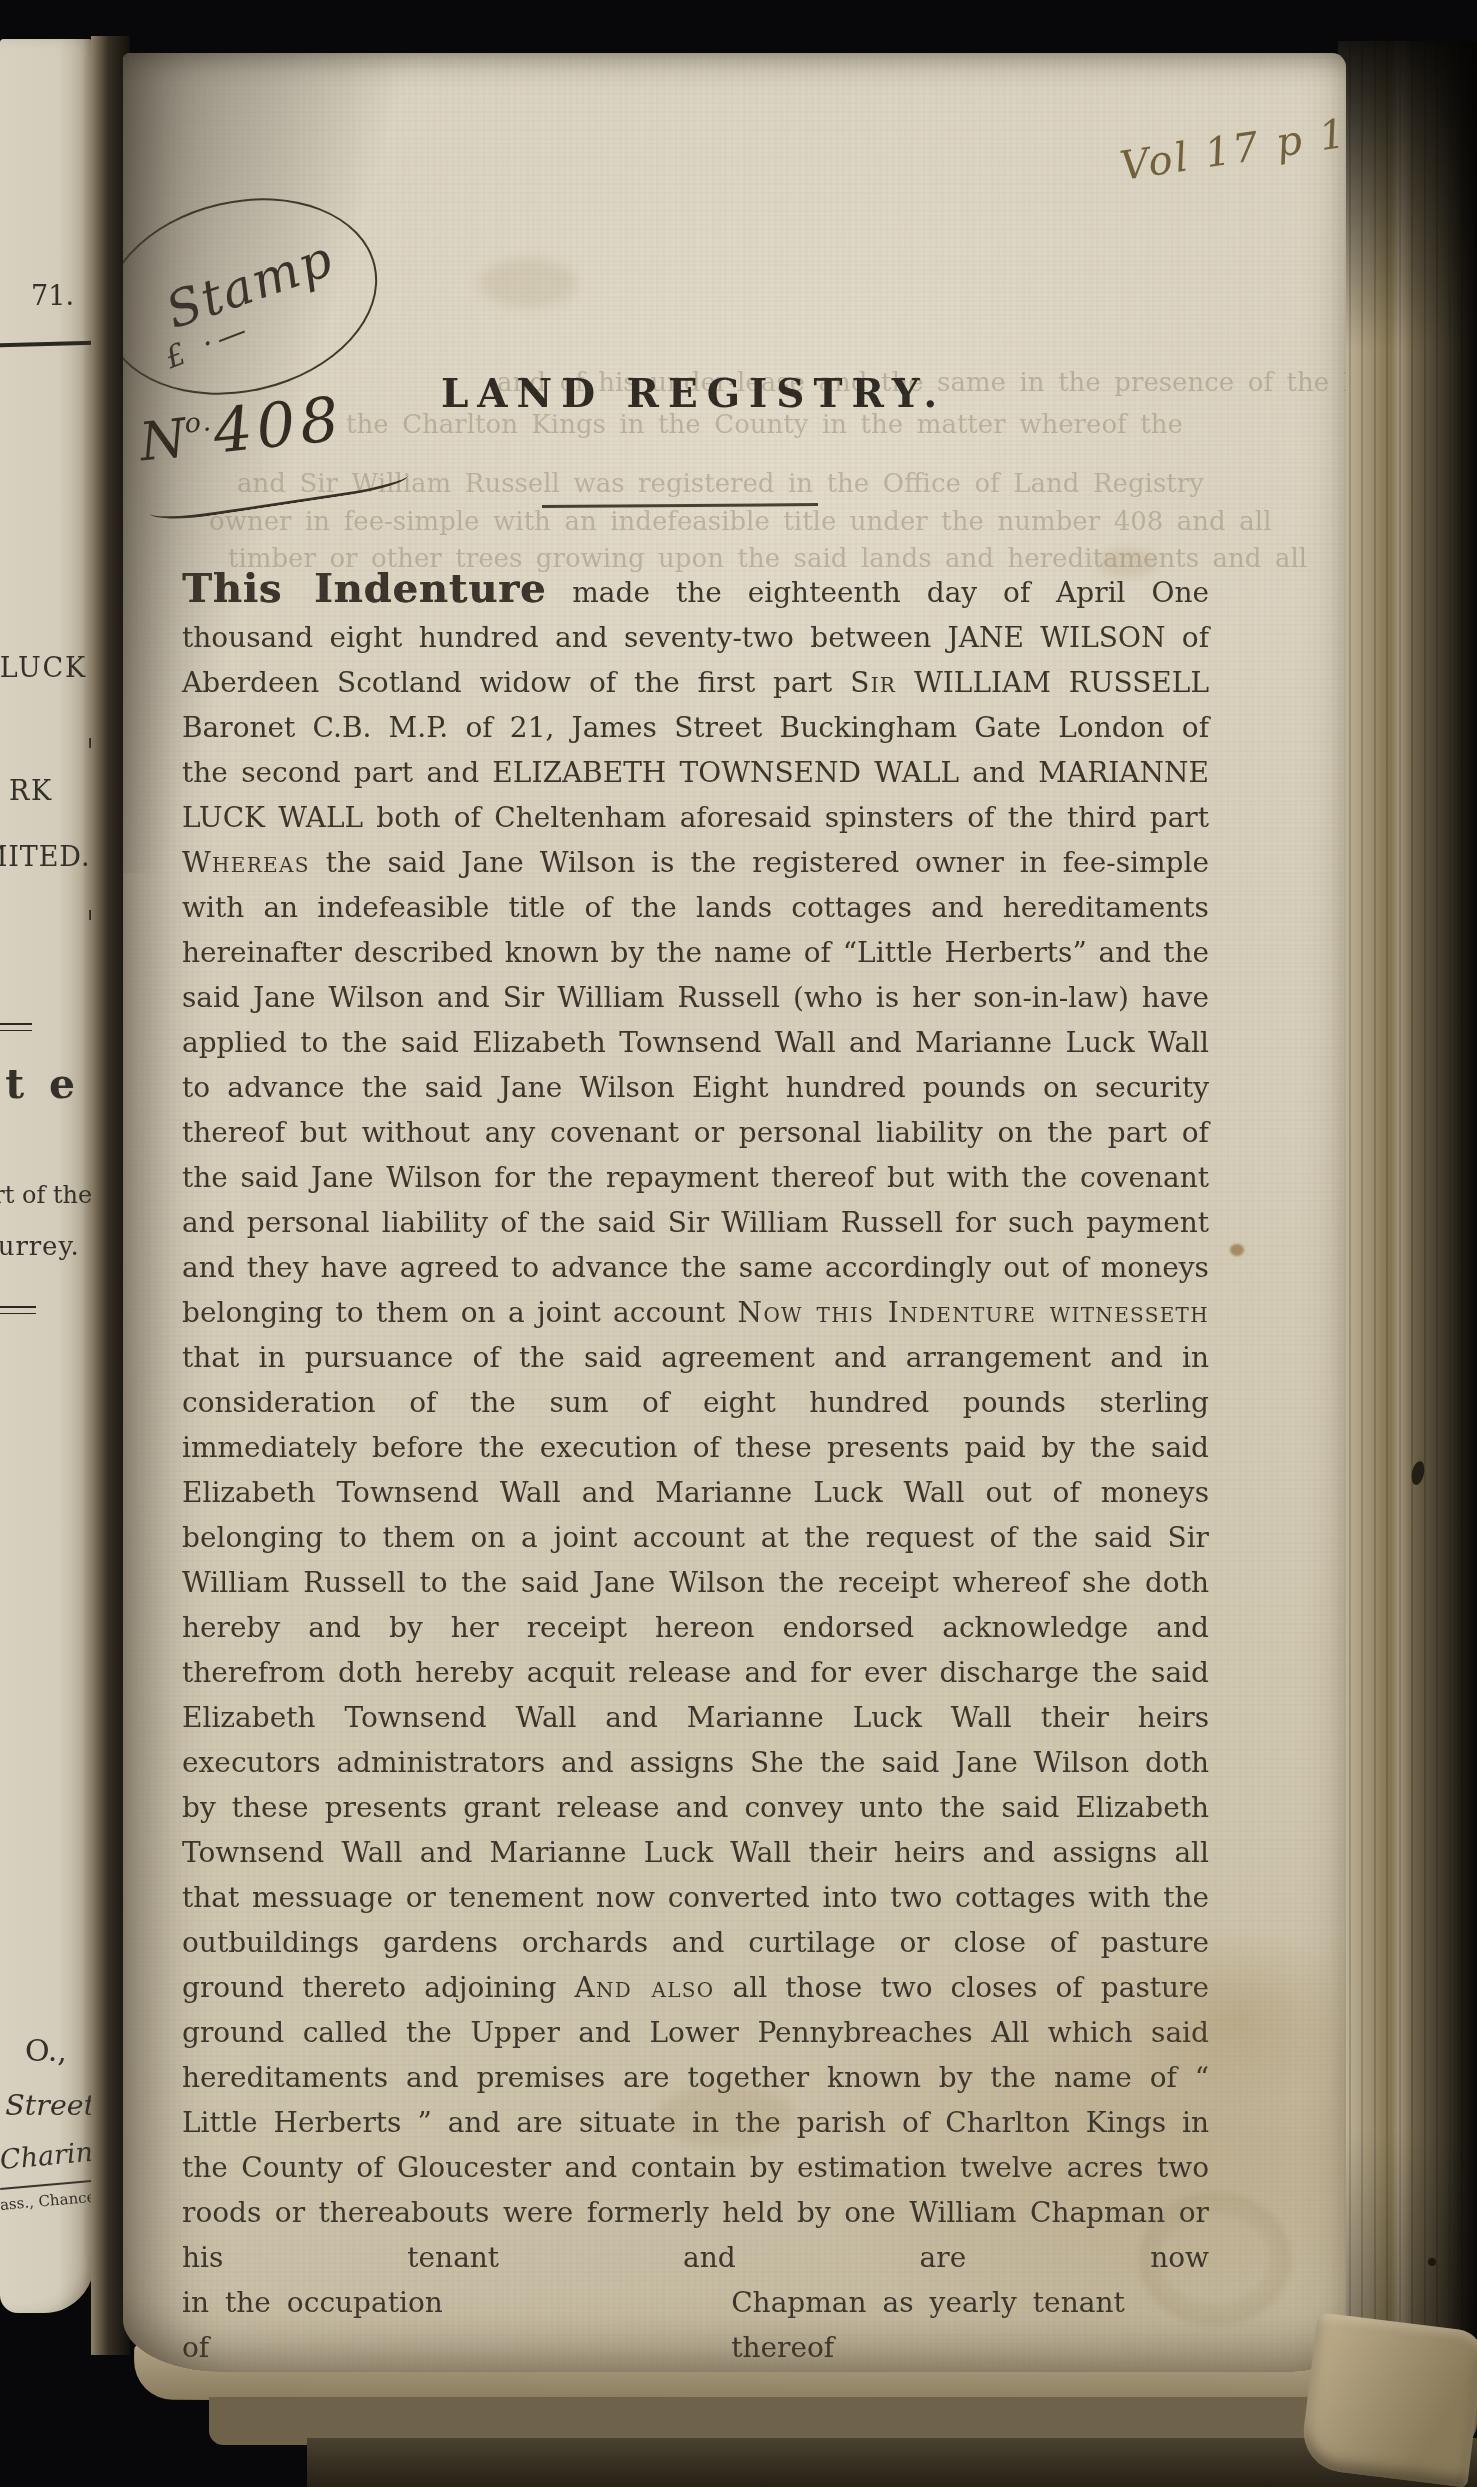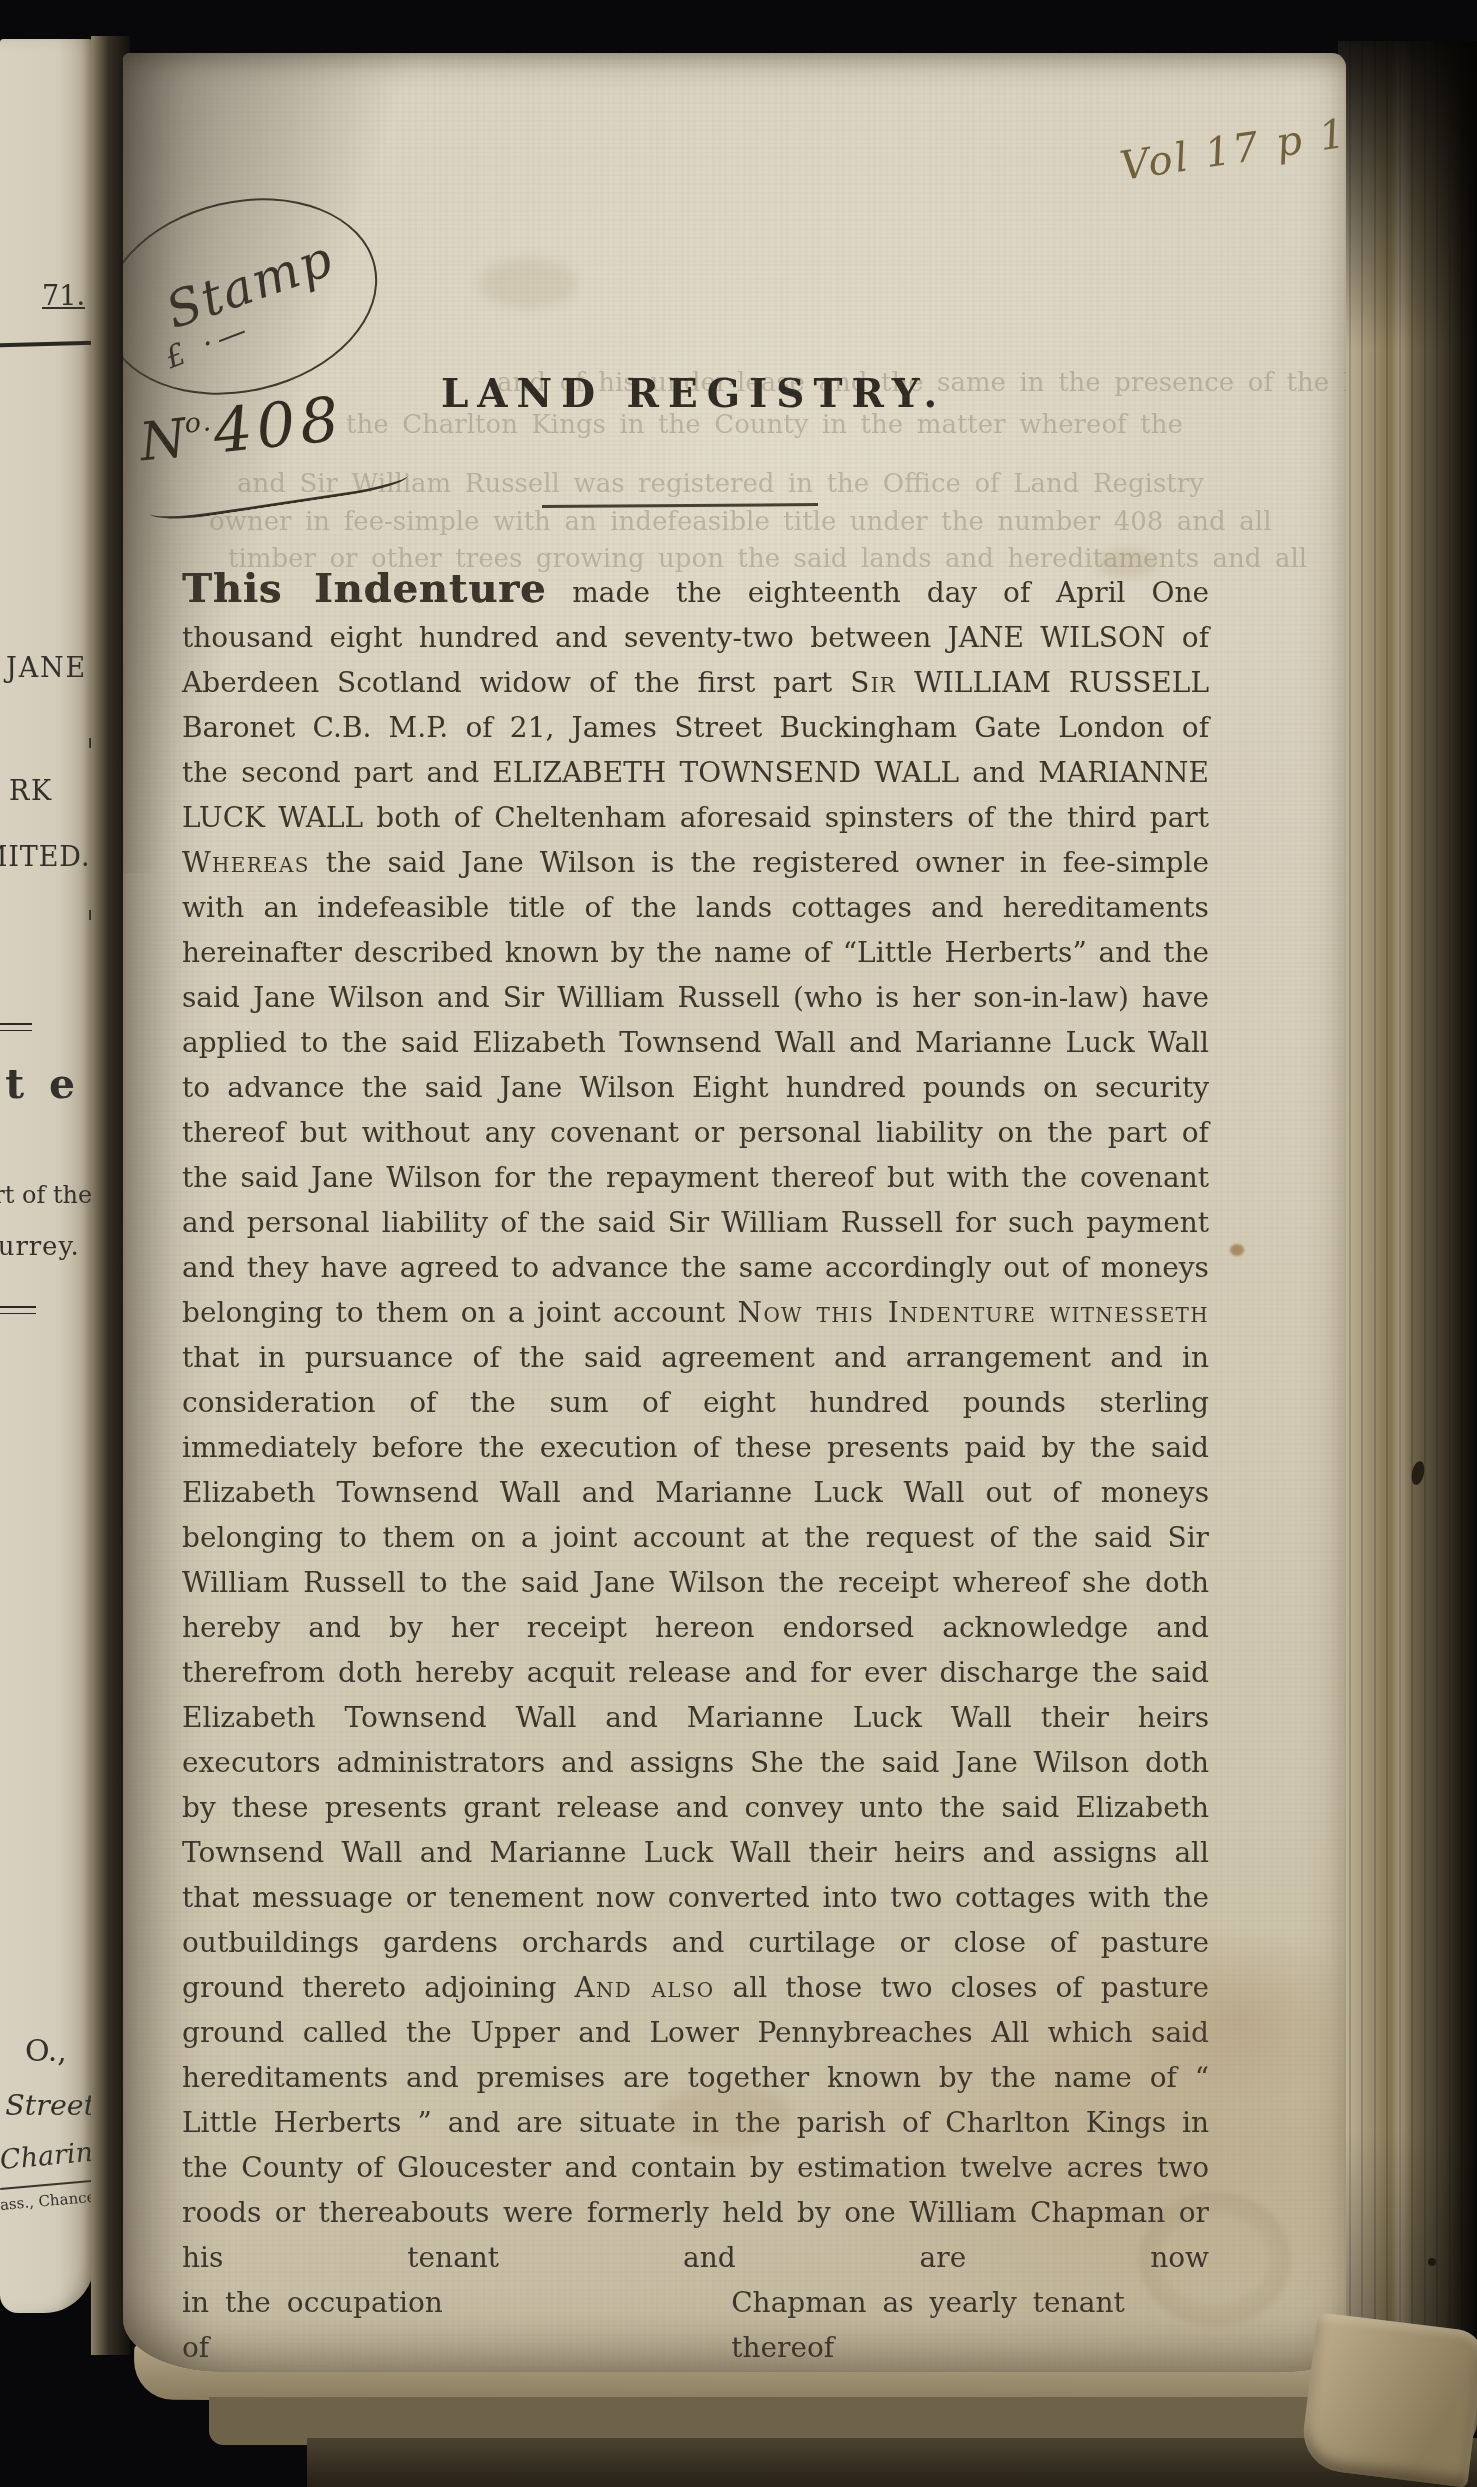--- a/index.html
+++ b/index.html
@@ -12,21 +12,21 @@
 
   
   .left-page{
     position:absolute;left:0;top:39px;width:94px;height:2274px;z-index:1;
     background:linear-gradient(90deg,#d8d1c0 0%,#d3ccba 62%,#bcb39e 88%,#968c74 100%);
     border-radius:3.6px 5.3px 50px 18px;
     box-shadow:inset -12.5px 0 18px -9px rgba(60,50,38,.45);
     overflow:hidden;color:#34302a;
   }
   .lp{position:absolute;white-space:nowrap;}
-  .lp-num{top:241px;right:9px;font-size:27px;text-decoration:underline;}
+  .lp-num{top:241px;right:20px;font-size:27px;}
   .lp-rule-a{top:303px;left:-3.6px;width:102px;height:3.6px;background:#2b2722;transform:rotate(-1.5deg);}
   .lp-riel{top:613px;right:7.1px;font-size:27px;letter-spacing:1.8px;}
   .lp-rk{top:736px;right:41px;font-size:27px;letter-spacing:1.8px;}
   .lp-mited{top:802px;right:3.6px;font-size:27px;letter-spacing:0.9px;}
   .lp-brace{top:674px;left:77px;font-size:196px;line-height:214px;transform:scaleX(.5);transform-origin:left top;color:#2b2722;font-weight:400;}
   .lp-dbl{height:5.3px;border-top:2.7px solid #2b2722;border-bottom:0.9px solid #2b2722;}
   .lp-rule-b{top:984px;left:0;width:32px;}
   .lp-blfrag{top:1021px;left:5.3px;font-size:41px;font-weight:bold;letter-spacing:5.3px;}
   .lp-partof{top:1142px;right:1.8px;font-size:24px;}
   .lp-surrey{top:1192px;right:14.3px;font-size:26px;letter-spacing:0.9px;}
@@ -194,21 +194,21 @@
   }
 </style>
 </head>
 <body>
 
 <div class="scene">
 
   <div class="left-page">
     <div class="lp lp-num">71.</div>
     <div class="lp lp-rule-a"></div>
-    <div class="lp lp-riel">JANE</div>
+    <div class="lp lp-riel">LUCK</div>
     <div class="lp lp-rk">RK</div>
     <div class="lp lp-mited">MITED.</div>
     <div class="lp lp-brace">}</div>
     <div class="lp lp-rule-b lp-dbl"></div>
     <div class="lp lp-blfrag">t e</div>
     <div class="lp lp-partof">part of the</div>
     <div class="lp lp-surrey">Surrey.</div>
     <div class="lp lp-rule-c lp-dbl"></div>
     <div class="lp lp-o">O.,</div>
     <div class="lp lp-street">Street,</div>

